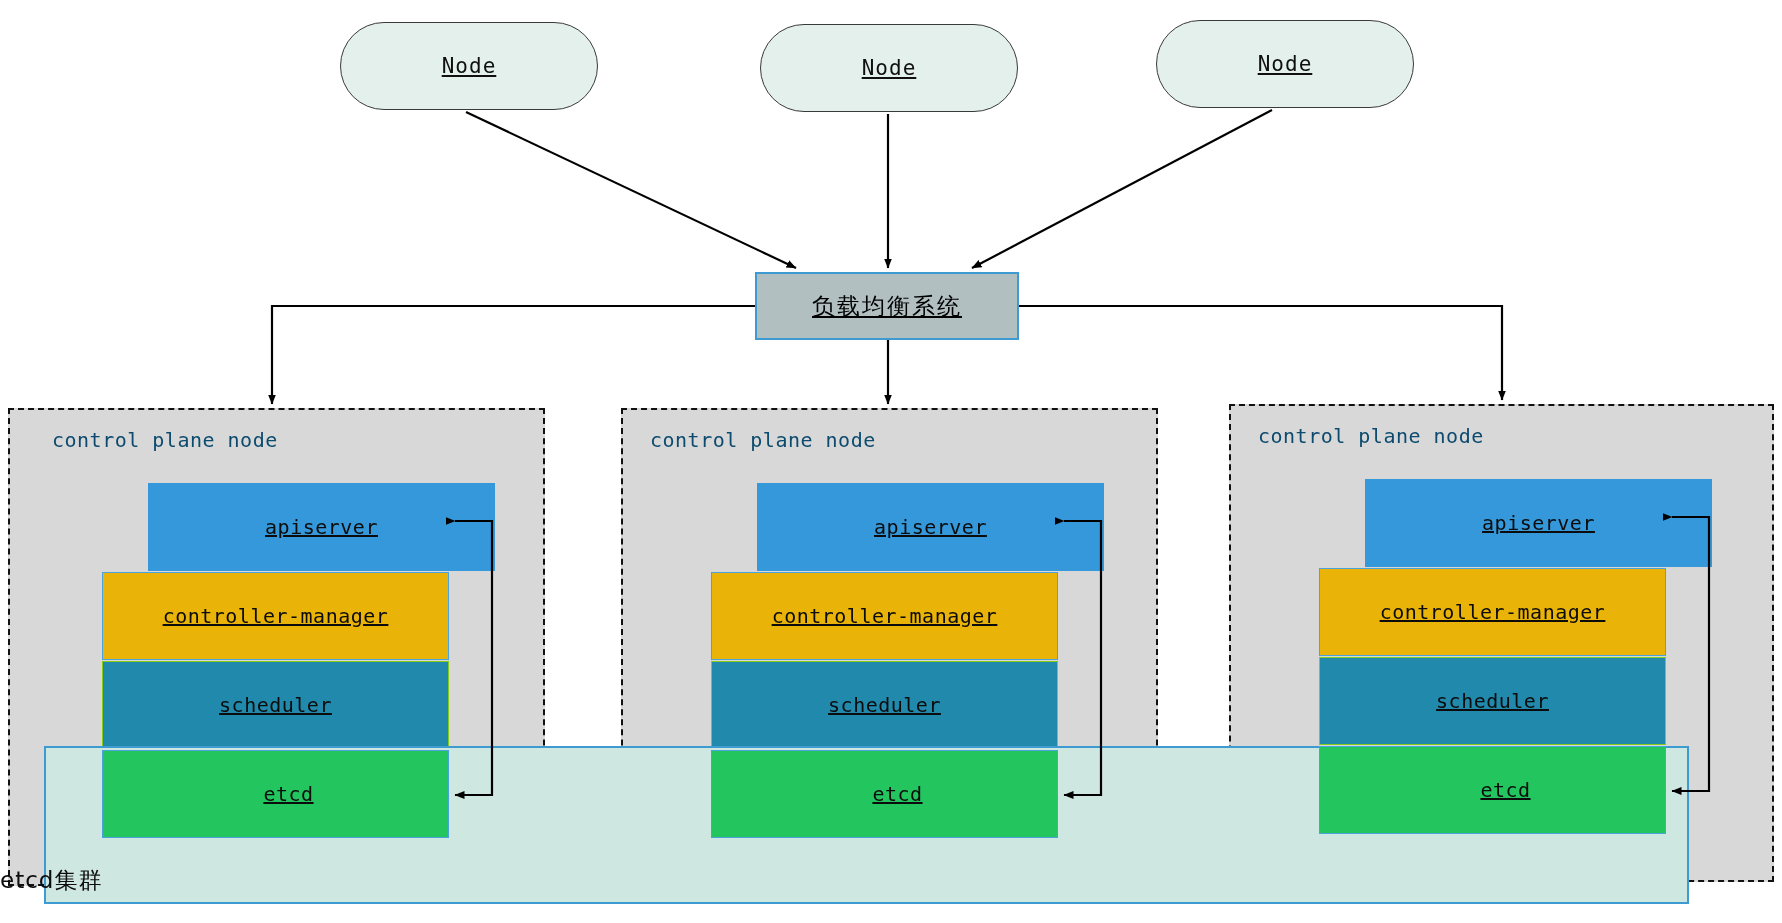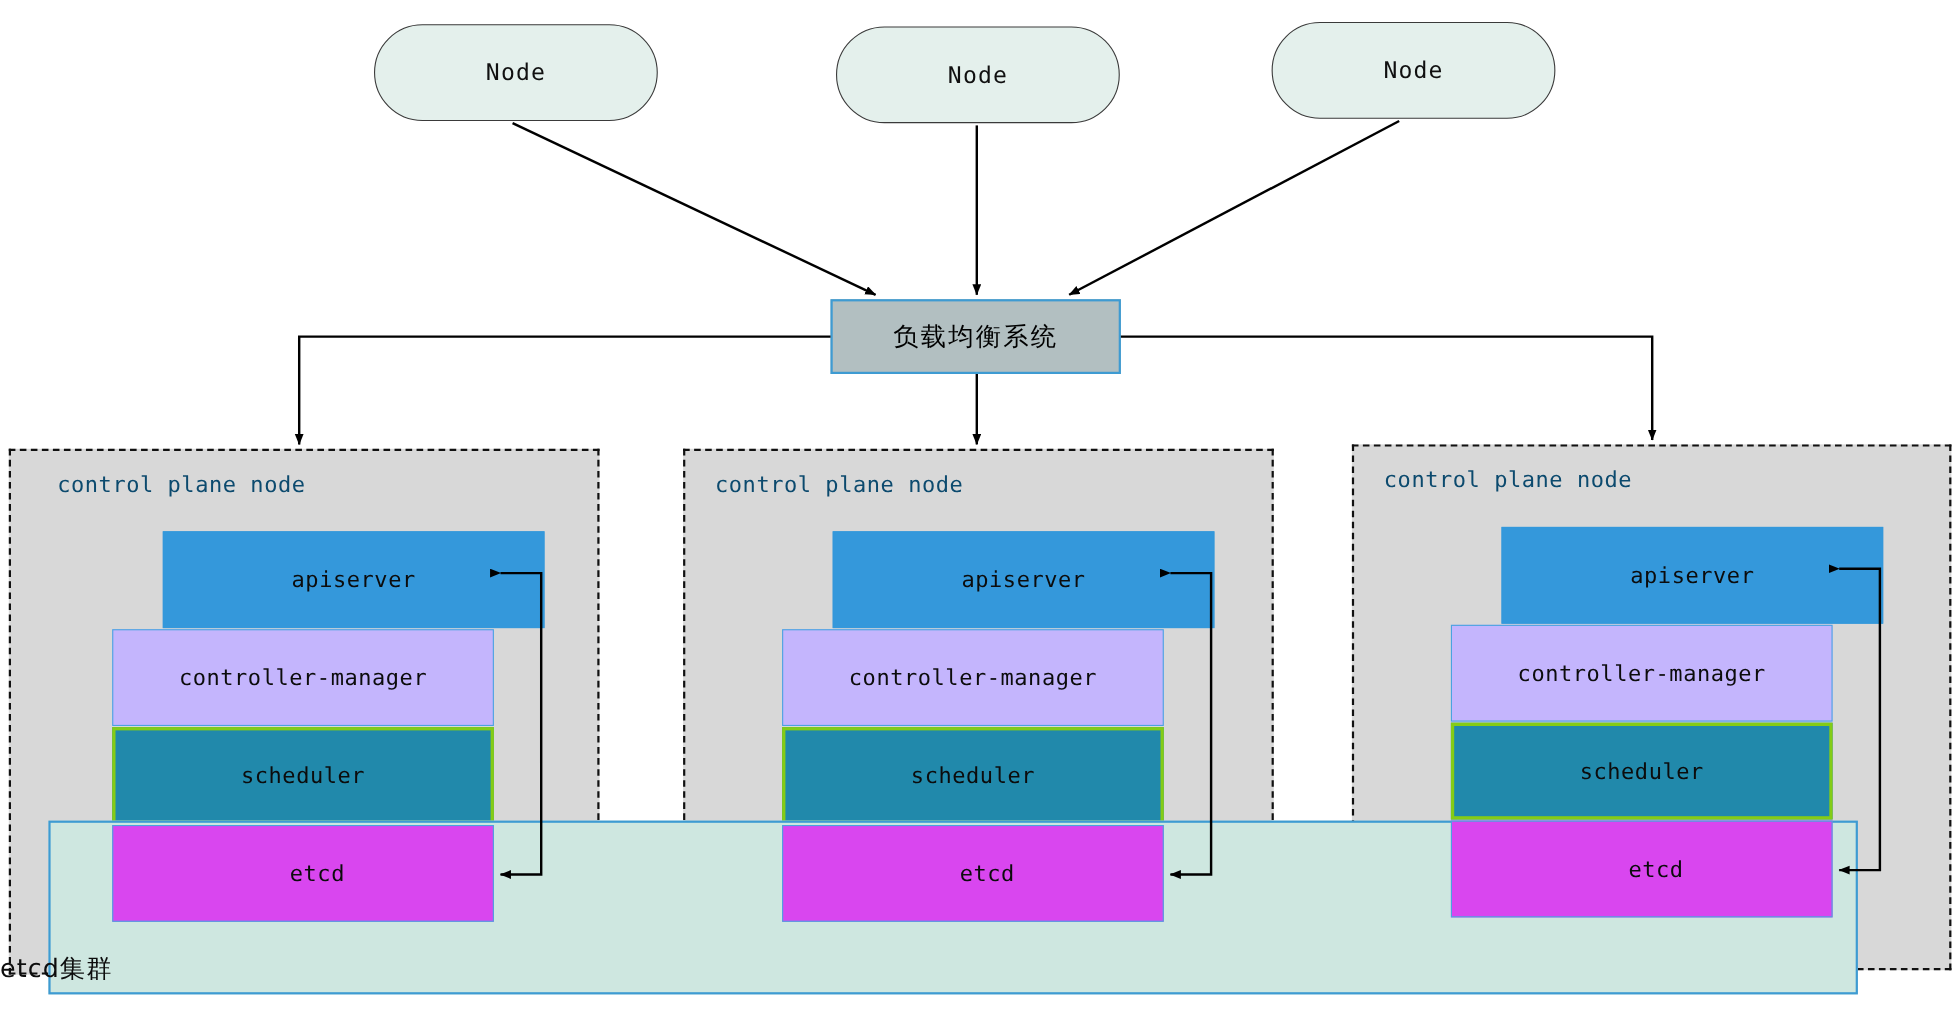--- a/index.html
+++ b/index.html
@@ -9,21 +9,21 @@
   }
   #stage{
     position:relative;
     width:1782px;
     height:923px;
     overflow:hidden;
     background:#ffffff;
   }
 
   
-  .abs{position:absolute;box-sizing:border-box;}
+  .abs{position:absolute;box-sizing:border-box;text-decoration:underline;}
 
   
   .node-box{
     background:#e4f0ec;
     border:1.6px solid #3a3a3a;
     border-radius:999px;
     display:flex;align-items:center;justify-content:center;
     font-size:21px;
     color:#101010;
     letter-spacing:1px;
@@ -55,23 +55,23 @@
 
   
   .comp{
     display:flex;align-items:center;justify-content:center;
     font-size:20px;
     color:#0c0c0c;
     letter-spacing:0.5px;
     white-space:nowrap;
   }
   .comp-apiserver{background:#3498db;border:1px solid #3498db;margin-left:46px;}
-  .comp-controller{background:#c4b5fd;border:1.5px solid #4aa3df;}
-  .comp-scheduler{background:#2189ab;border:3px solid #84cc16;}
-  .comp-etcd{background:#d946ef;border:1.5px solid #4aa3df;padding-left:26px;}
+  .comp-controller{background:#eab308;border:1.5px solid #4aa3df;}
+  .comp-scheduler{background:#2189ab;border:1px solid #84cc16;}
+  .comp-etcd{background:#22c55e;border:1.5px solid #4aa3df;padding-left:26px;}
 
   
   .etcd-cluster{
     background:#cee7e0;
     border:2.5px solid #3e9bd2;
   }
   .etcd-cluster-label{
     position:absolute;
     font-size:23px;
     color:#0d0d0d;

